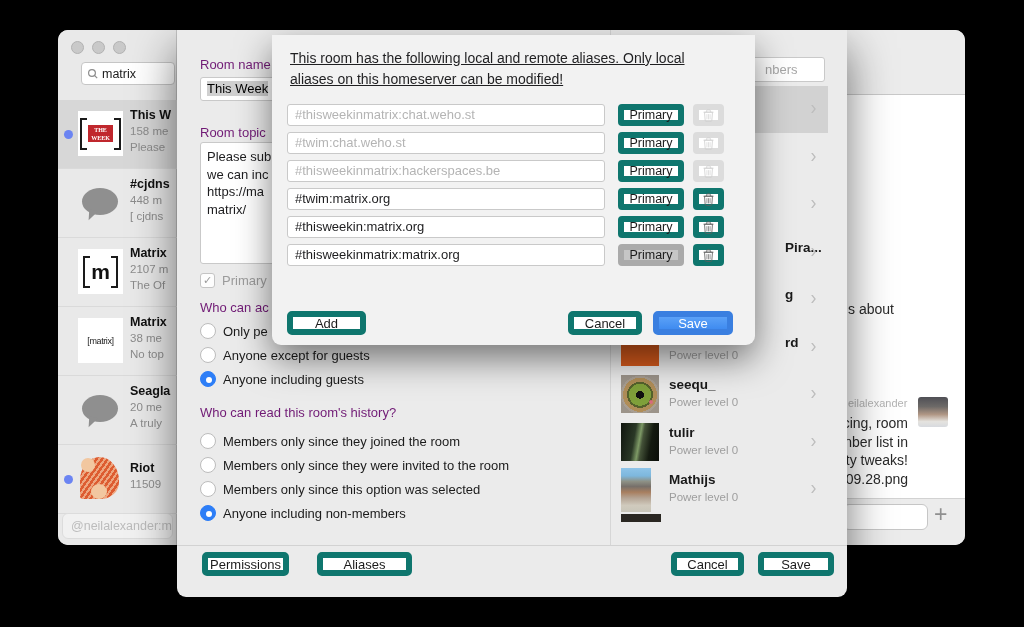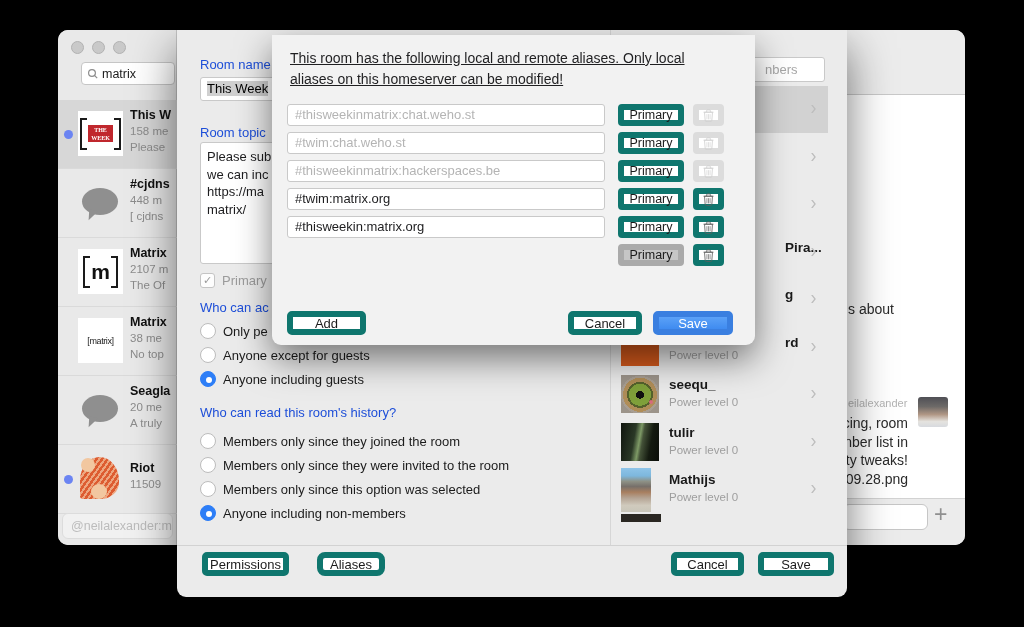--- a/index.html
+++ b/index.html
@@ -73,21 +73,21 @@
     font-size:14px; line-height:18.5px; color:#2a2a2a; }
   .chatav { position:absolute; left:860px; top:367px; width:30px; height:30px; border-radius:3px;
     background:linear-gradient(180deg,#4f4f55 0%,#6d6a68 32%,#b09684 58%,#e5e3df 82%,#d7dadf 100%); }
   .cinput { position:absolute; left:785px; top:474px; width:85px; height:26px;
     background:#fff; border:1px solid #c6c6c6; border-radius:6px; }
   .plus { position:absolute; left:876px; top:471px; font-size:23px; color:#8f8f8f; font-weight:300; }
 
   
   .sheet1 { position:absolute; left:177px; top:30px; width:670px; height:567px;
     background:#ebebeb; border-radius:0 0 9px 9px; box-shadow:0 18px 45px rgba(0,0,0,.55); }
-  .lbl { position:absolute; font-size:13px; color:#1d4ed8; white-space:nowrap; }
+  .lbl { position:absolute; font-size:13px; color:#701a75; white-space:nowrap; }
   .field { background:#fff; border:1px solid #c9c9c9; border-radius:3px; }
   .namefield { position:absolute; left:23px; top:47px; width:252px; height:24px;
     font-size:13px; line-height:22px; padding-left:6px; white-space:nowrap; overflow:hidden; }
   .namefield span { background:#d0d0d0; }
   .topicarea { position:absolute; left:23px; top:112px; width:252px; height:122px;
     font-size:13px; line-height:17.5px; padding:5px 0 0 6px; color:#1d1d1f; }
   .checkrow { position:absolute; left:23px; top:243px; display:flex; align-items:center; gap:7px; }
   .checkbox { width:15px; height:15px; background:#fdfdfd; border:1px solid #c4c4c4; border-radius:3px;
     font-size:11px; color:#9a9a9a; text-align:center; line-height:13px; }
   .checklbl { font-size:13px; color:#9b9b9b; white-space:nowrap; }
@@ -345,21 +345,21 @@
     <div class="radio"></div>
     <span class="radiolbl">Members only since this option was selected</span>
   </div>
   <div class="radiorow" style="left:23px; top:475px;">
     <div class="radio sel"></div>
     <span class="radiolbl">Anyone including non-members</span>
   </div>
 
   <div class="footsep"></div>
   <div class="btn abs" style="left:25px; top:522px; width:87px; height:24px;">Permissions</div>
-  <div class="btn abs" style="left:140px; top:522px; width:68px; height:24px;border-radius:8px;">Aliases</div>
+  <div class="btn abs" style="left:140px; top:522px; width:95px; height:24px;">Aliases</div>
   <div class="btn abs" style="left:494px; top:522px; width:73px; height:24px;">Cancel</div>
   <div class="btn abs" style="left:581px; top:522px; width:76px; height:24px;">Save</div>
 </div>
 
 <div class="sheet2">
   <div class="aliasmsg">
     <div>This room has the following local and remote aliases. Only local</div>
     <div>aliases on this homeserver can be modified!</div>
   </div>
 
@@ -417,20 +417,21 @@
     <div class="btn tbtn">
       <svg width="13" height="14" viewBox="0 0 14 15">
           <path d="M2.7 4.5h8.6l-.7 8.8a1.2 1.2 0 0 1-1.2 1.1H4.6a1.2 1.2 0 0 1-1.2-1.1z" fill="none" stroke="currentColor" stroke-width="0.9"></path>
           <path d="M1.6 4.5h10.8" stroke="currentColor" stroke-width="0.9"></path>
           <path d="M5 4.2V3a1 1 0 0 1 1-1h2a1 1 0 0 1 1 1v1.2" fill="none" stroke="currentColor" stroke-width="0.9"></path>
           <path d="M5.3 6.6v5.6 M7 6.6v5.6 M8.7 6.6v5.6" stroke="currentColor" stroke-width="0.7"></path>
         </svg>
     </div>
   </div>
   <div class="arow" style="top:209px">
+    <div class="field afield">#thisweekinmatrix:matrix.org</div>
     <div class="btn pbtn pressed">Primary</div>
     <div class="btn tbtn">
       <svg width="13" height="14" viewBox="0 0 14 15">
           <path d="M2.7 4.5h8.6l-.7 8.8a1.2 1.2 0 0 1-1.2 1.1H4.6a1.2 1.2 0 0 1-1.2-1.1z" fill="none" stroke="currentColor" stroke-width="0.9"></path>
           <path d="M1.6 4.5h10.8" stroke="currentColor" stroke-width="0.9"></path>
           <path d="M5 4.2V3a1 1 0 0 1 1-1h2a1 1 0 0 1 1 1v1.2" fill="none" stroke="currentColor" stroke-width="0.9"></path>
           <path d="M5.3 6.6v5.6 M7 6.6v5.6 M8.7 6.6v5.6" stroke="currentColor" stroke-width="0.7"></path>
         </svg>
     </div>
   </div>

